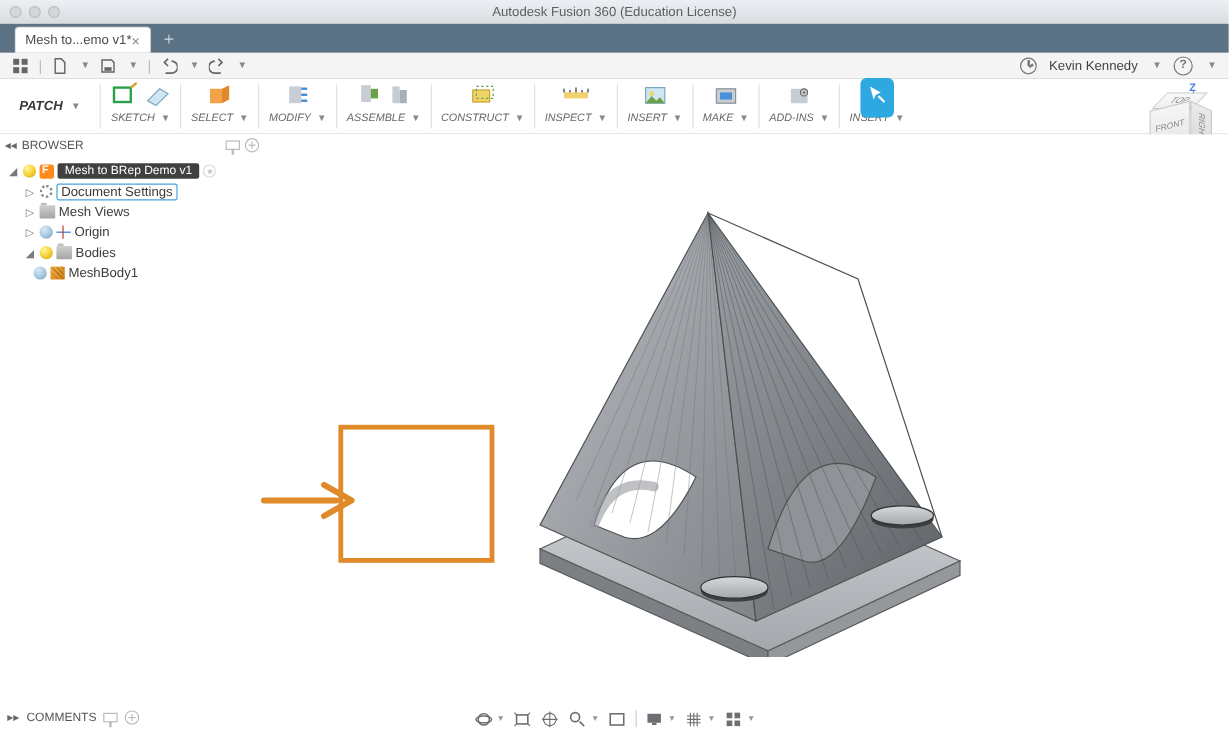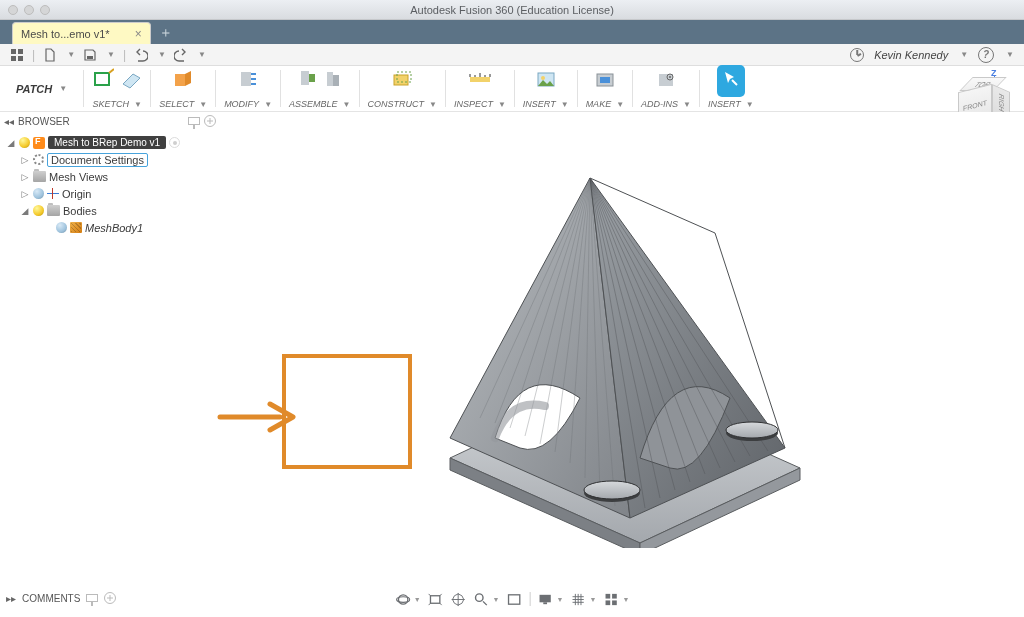--- a/index.html
+++ b/index.html
@@ -4,40 +4,40 @@
 <style>
   * { box-sizing: border-box; margin: 0; padding: 0; font-family: "Helvetica Neue", Arial, sans-serif; }
   body { width: 1024px; height: 617px; background: #fff; overflow: hidden; position: relative; }
 
   
   .titlebar { height: 20px; background: linear-gradient(#eceff3,#d9dce0); display:flex; align-items:center; justify-content:center; position:relative; font-size:11px; color:#5b5e62; border-bottom:1px solid #c6c8cb;}
   .traffic { position:absolute; left:8px; top:5px; display:flex; gap:6px;}
   .dot { width:10px; height:10px; border-radius:50%; background:#d5d6d7; border:1px solid #bdbdbd;}
   
   .tabstrip { height:24px; background:#5c7386; display:flex; align-items:flex-end; padding-left:12px; gap:0;}
-  .tab { height:22px; background:#fef9c3; border-radius:4px 4px 0 0; display:flex; align-items:center; padding:0 8px; font-size:11px; color:#4a4a4a; gap:25px; border:1px solid #ccc; border-bottom:none;}
+  .tab { height:22px; background:#ffffff; border-radius:4px 4px 0 0; display:flex; align-items:center; padding:0 8px; font-size:11px; color:#4a4a4a; gap:0; border:1px solid #ccc; border-bottom:none;}
   .tab .close { color:#888; font-size:12px; cursor:pointer;}
   .tab-add { width:22px; height:22px; display:flex; align-items:center; justify-content:center; color:#cfd8df; font-size:14px; margin-left:4px;}
   
   .quickbar { height:22px; background:#f4f4f4; border-bottom:1px solid #dedede; display:flex; align-items:center; padding:0 10px; gap:8px; font-size:12px; color:#555;}
   .qicon { width:14px; height:14px; display:inline-flex; align-items:center; justify-content:center; }
   .qsep{ color:#bbb; }
-  .quickbar .right { margin-left:auto; display:flex; align-items:center; gap:10px;font-style:italic;}
+  .quickbar .right { margin-left:auto; display:flex; align-items:center; gap:10px;}
   .clock{ width:14px; height:14px; border:1.5px solid #777; border-radius:50%; position:relative;}
   .clock:before,.clock:after{content:"";position:absolute;background:#777;left:50%;top:50%;transform-origin:left top;}
   .clock:before{width:4px;height:1.5px;transform:rotate(-30deg);}
   .clock:after{width:1.5px;height:5px;transform:translate(-50%,-100%);}
   .help-circle{width:16px;height:16px;border:1.5px solid #777;border-radius:50%;display:flex;align-items:center;justify-content:center;font-size:10px;color:#777;font-weight:bold;}
   .drop{font-size:8px;color:#888;margin-left:2px;}
 
   
   .ribbon { height:46px; background:#fff; border-bottom:1px solid #e4e4e4; display:flex; align-items:stretch; padding:0 4px 0 0;font-style:italic;}
   .ribbon .sep { width:1px; background:#e1e1e1; margin:4px 0;}
   .workspace { display:flex; align-items:center; padding:0 16px; font-size:11px; font-weight:600; color:#3a3a3a; gap:5px;}
-  .ribbon-group { display:flex; flex-direction:column; align-items:center; justify-content:space-between; padding:3px 8px 2px; min-width:48px;}
+  .ribbon-group { display:flex; flex-direction:column; align-items:center; padding:3px 8px 2px; min-width:48px;}
   .ribbon-group .icons{display:flex; gap:6px; align-items:center; height:24px;}
   .ribbon-group .label{font-size:9px; color:#676767; white-space:nowrap; display:flex; align-items:center; gap:3px;}
   .ribbon-group.active .ricon{ box-shadow:0 0 0 2px #2ea8e0; border-radius:3px;}
   .ricon{position:relative;}
 
   
   .viewcube { position:absolute; right:10px; top:78px; width:64px; height:70px; }
   .cube { position:relative; width:48px; height:48px; margin:0 auto;}
   .cube .face{position:absolute;border:1px solid #c9c9c9;background:linear-gradient(#f5f5f5,#e7e7e7);font-size:7px;color:#888;display:flex;align-items:center;justify-content:center;}
   .cube .front{width:34px;height:34px;left:0;top:10px;transform:skewY(-14deg);}
@@ -72,21 +72,21 @@
   .mesh{width:12px;height:11px;background:linear-gradient(135deg,#f0b24a,#d47d12);border-radius:1px;position:relative;}
   .mesh:after{content:"";position:absolute;inset:1px;background:repeating-linear-gradient(45deg,rgba(0,0,0,.2) 0 1px,transparent 1px 3px);}
   .solid{width:12px;height:11px;background:linear-gradient(#e6e6e8,#bfc0c3);border:1px solid #a5a5a7;border-radius:1px;}
   .origin-i{width:12px;height:11px;position:relative;}
   .origin-i:before{content:"";position:absolute;left:0;top:5px;width:12px;height:1px;background:#3a7bd5;}
   .origin-i:after{content:"";position:absolute;left:5px;top:0;width:1px;height:11px;background:#c0392b;}
   .chip{background:#404040;color:#fff;padding:1px 6px;border-radius:2px;font-size:10px;display:flex;align-items:center;gap:4px;}
   .eye{width:11px;height:11px;border:1px solid #dcdcdc;border-radius:50%;display:flex;align-items:center;justify-content:center;}
   .eye span{width:4px;height:4px;background:#cfcfcf;border-radius:50%;}
   .indent1{padding-left:20px;}
-  .indent3{padding-left:56px;font-style:italic;}
+  .indent3{padding-left:28px;}
   .hover{border:1px solid #47a3dc;border-radius:2px;padding:0 3px;}
 
   
   .comments-bar{position:absolute;left:0;bottom:10px;height:18px;width:222px;display:flex;align-items:center;padding:0 6px;font-size:10px;color:#555;gap:6px;}
   .comments-bar .ghost-pin{margin-left:auto;}
   .comments-bar .right-icons{display:flex;gap:6px;align-items:center;}
 
   
   .navbar{position:absolute;left:50%;bottom:10px;transform:translateX(-50%);display:flex;gap:7px;align-items:center;}
   .nicon{width:16px;height:16px;display:flex;align-items:center;justify-content:center;color:#6c6f73;font-size:13px;}

